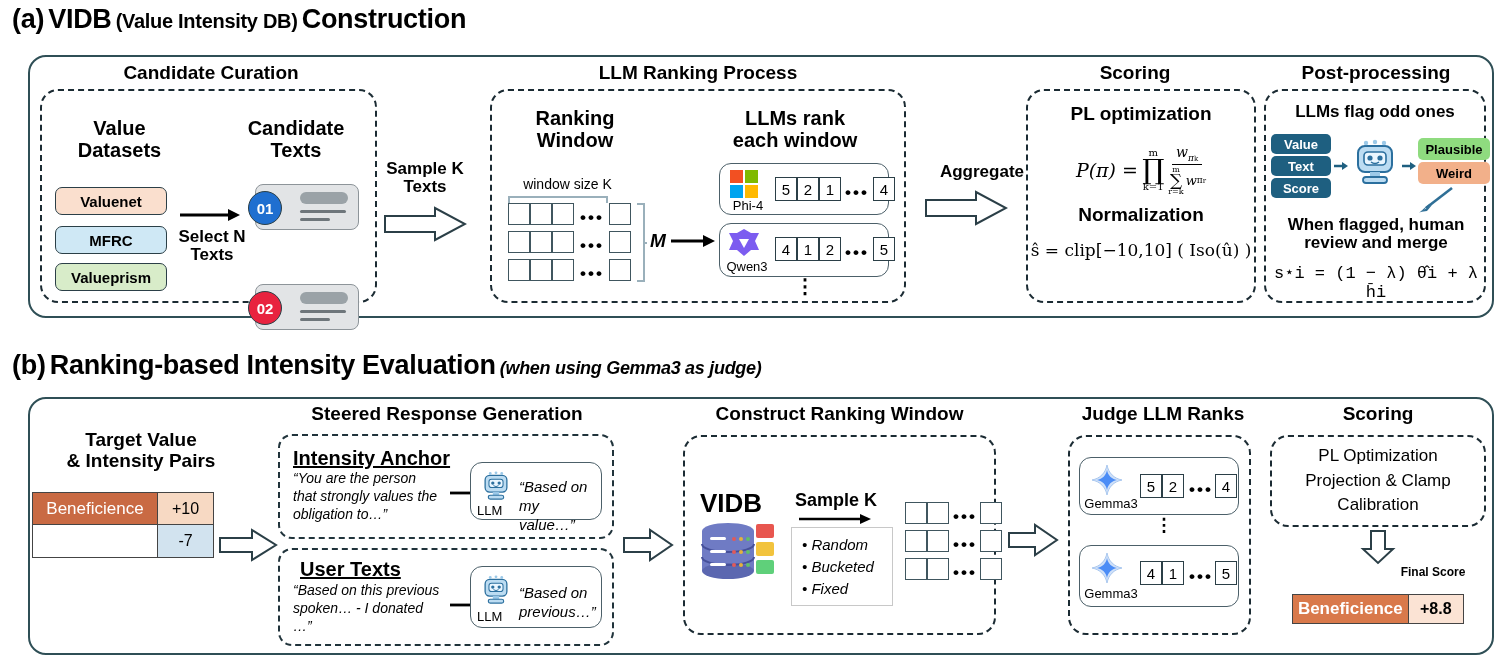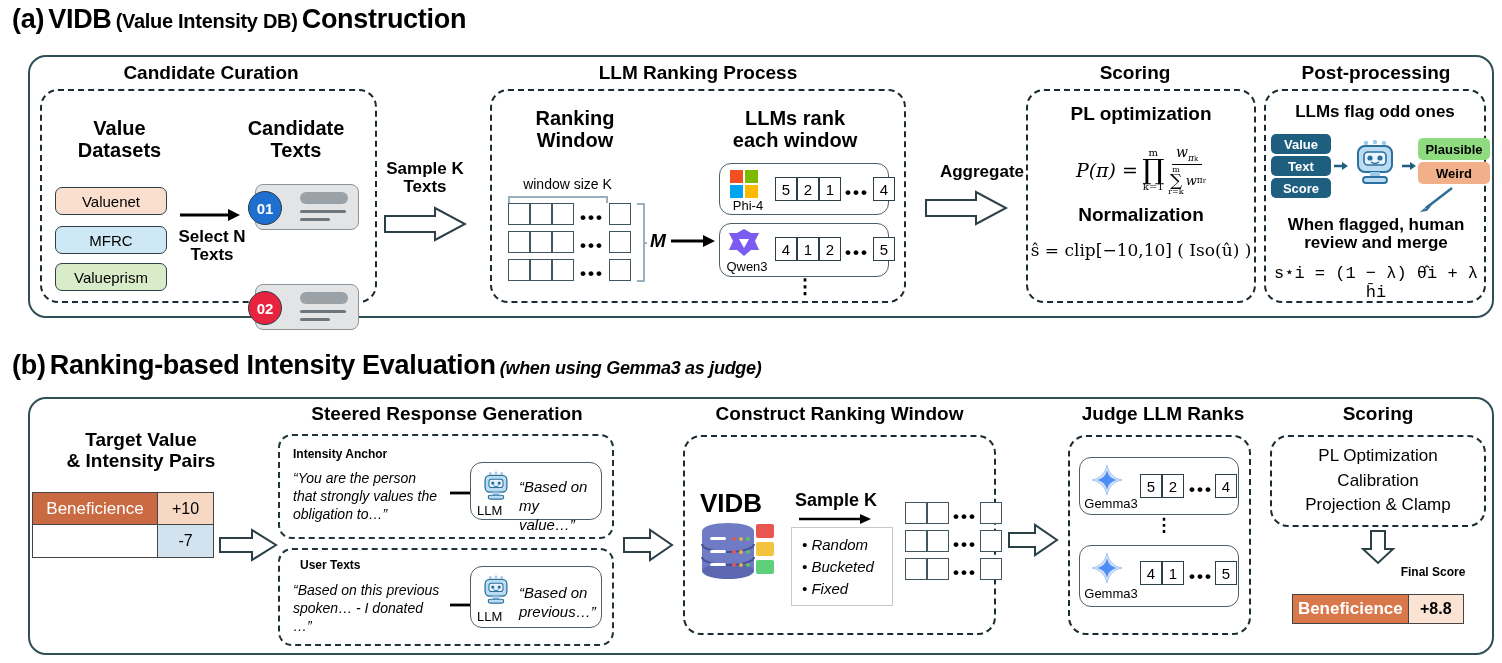--- a/index.html
+++ b/index.html
@@ -38,21 +38,21 @@
   
   .grp-title {
     font-weight:bold; font-size:19px; text-align:center; white-space:nowrap;
   }
   .hd { font-weight:bold; text-align:center; line-height:1.08; }
 
   
   .chip {
     border:1.6px solid #2b3f47; border-radius:7px;
     font-size:15px; text-align:center;
-    display:flex; align-items:center; justify-content:center;
+    display:flex; align-items:center; justify-content:center;font-weight:bold;
   }
 
   
   .doccard {
     background:#e2e4e6; border:1.6px solid #8d9499; border-radius:8px;
     position:relative;
   }
   .doccard .bar { position:absolute; background:#9aa2a7; border-radius:6px; }
   .doccard .ln  { position:absolute; background:#6e767b; height:2.5px; border-radius:2px; }
   .badge-circ {
@@ -97,21 +97,21 @@
     color:#fff; font-size:17px; border-bottom:1px solid #444;
   }
   .vval {
     width:56px; display:flex; align-items:center; justify-content:center;
     font-size:16px; border-left:1px solid #444; border-bottom:1px solid #444;
   }
   .vrow:last-child .vname, .vrow:last-child .vval { border-bottom:none; }
 
   
   .quote { font-style:italic; font-size:14px; line-height:1.28; }
-  .boldhd { font-weight:bold; font-size:12px; }
+  .boldhd { font-weight:bold; font-size:20px;text-decoration:underline; }
 
   
   .klist { border:1.5px solid #c8c8c8; background:#fff; font-size:15px; padding:6px 10px; }
   .klist div { line-height:1.45; }
 
   
   .fs-name {
     background:#d9794b; color:#fff; font-weight:bold; font-size:17px;
     display:flex; align-items:center; justify-content:center;
   }
@@ -498,22 +498,22 @@
   <div class="llmname" style="position:absolute; left:2px; top:40px; width:58px;">Gemma3</div>
   <div class="numbox" style="position:absolute; left:60px; top:15px; width:22px; height:24px;">4</div>
   <div class="numbox" style="position:absolute; left:82px; top:15px; width:22px; height:24px;">1</div>
   <div class="dots" style="position:absolute; left:109px; top:22px;">•••</div>
   <div class="numbox" style="position:absolute; left:135px; top:15px; width:22px; height:24px;">5</div>
 </div>
 
 <div class="abs dash" style="left:1270px; top:435px; width:216px; height:92px;"></div>
 <div class="abs scoretxt" style="left:1274px; top:444px; width:208px;">
   <div>PL Optimization</div>
+  <div>Projection &amp; Clamp</div>
   <div>Calibration</div>
-  <div>Projection &amp; Clamp</div>
 </div>
 
 <svg class="abs" style="left:1360px; top:529px;" width="36" height="36" viewBox="0 0 36 36">
   <polygon points="11,2 25,2 25,20 33,20 18,34 3,20 11,20" fill="#fff" stroke="#2b3f47" stroke-width="2"></polygon>
 </svg>
 
 <div class="abs hd" style="left:1327px; top:566px; width:212px; font-size:12px;">Final Score</div>
 
 <div class="abs" style="left:1292px; top:594px; width:172px; height:30px; border:1.5px solid #444; display:flex;">
   <div class="fs-name" style="width:116px;">Beneficience</div>

